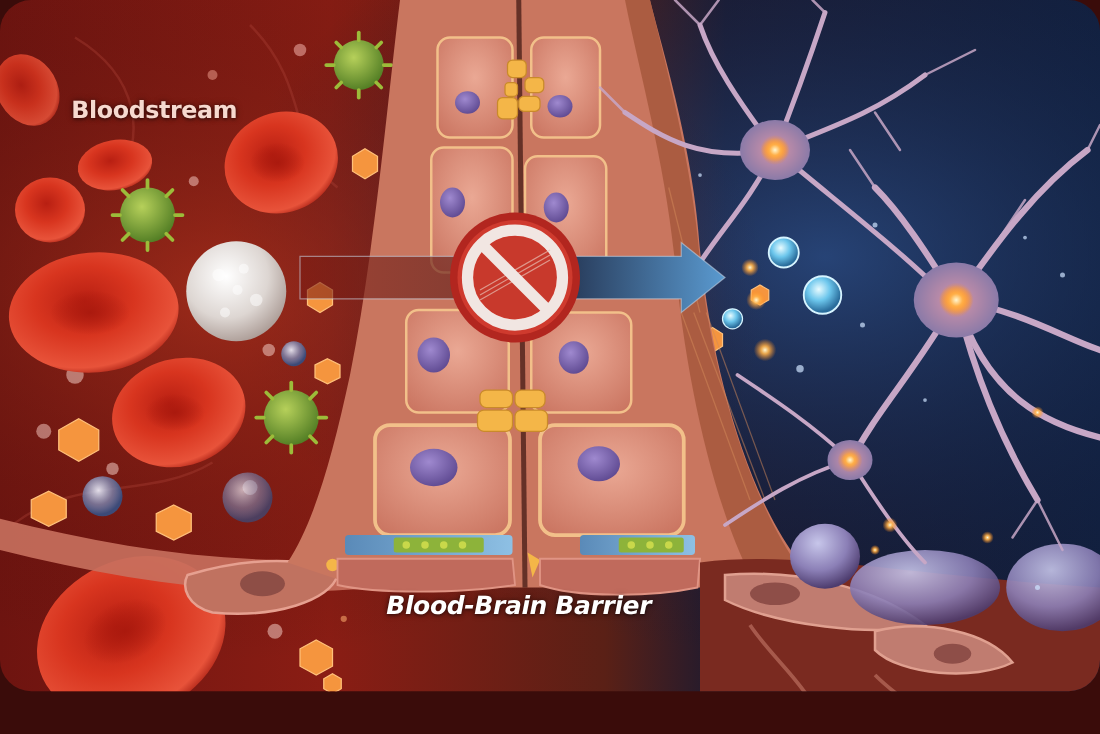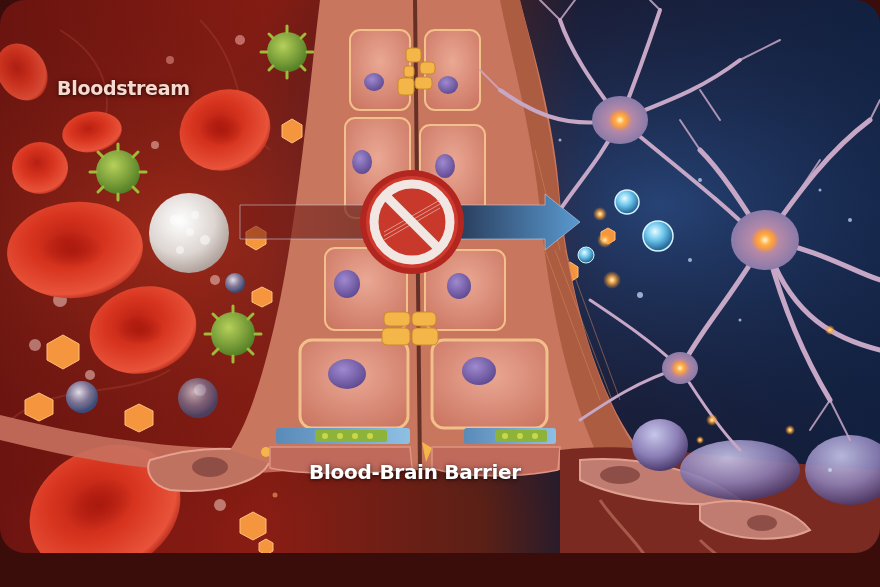--- a/index.html
+++ b/index.html
@@ -10,21 +10,21 @@
     position: absolute;
     font-family: "DejaVu Sans", sans-serif;
     font-weight: bold;
     font-size: 19px;
     letter-spacing: -0.3px;
     text-shadow: 0 1px 3px rgba(0,0,0,0.55), 0 0 6px rgba(0,0,0,0.35);
     white-space: nowrap;
   }
   #label-bloodstream { left: 57px; top: 77px; color: #f6d9cf; }
   #label-brain { left: 698px; top: 87px; color: #ffffff; }
-  #label-bbb { left: 309px; top: 460px; color: #ffffff; font-size: 20px; }
+  #label-bbb { left: 309px; top: 472px; color: #ffffff; font-size: 20px; font-style: italic; }
 </style>
 </head>
 <body>
 
 <div id="scene">
   <svg class="art" viewBox="0 0 880 587" xmlns="http://www.w3.org/2000/svg">
     <defs>
       <linearGradient id="bgGrad" x1="0" x2="1" y1="0" y2="0">
         <stop offset="0" stop-color="#6e1410"></stop>
         <stop offset="0.3" stop-color="#8a1d14"></stop>

